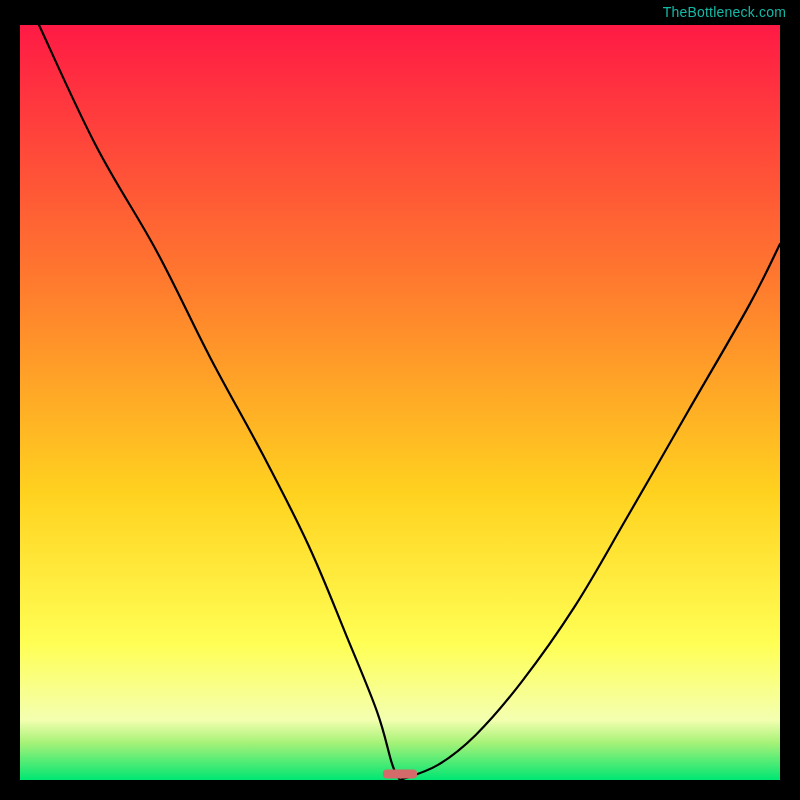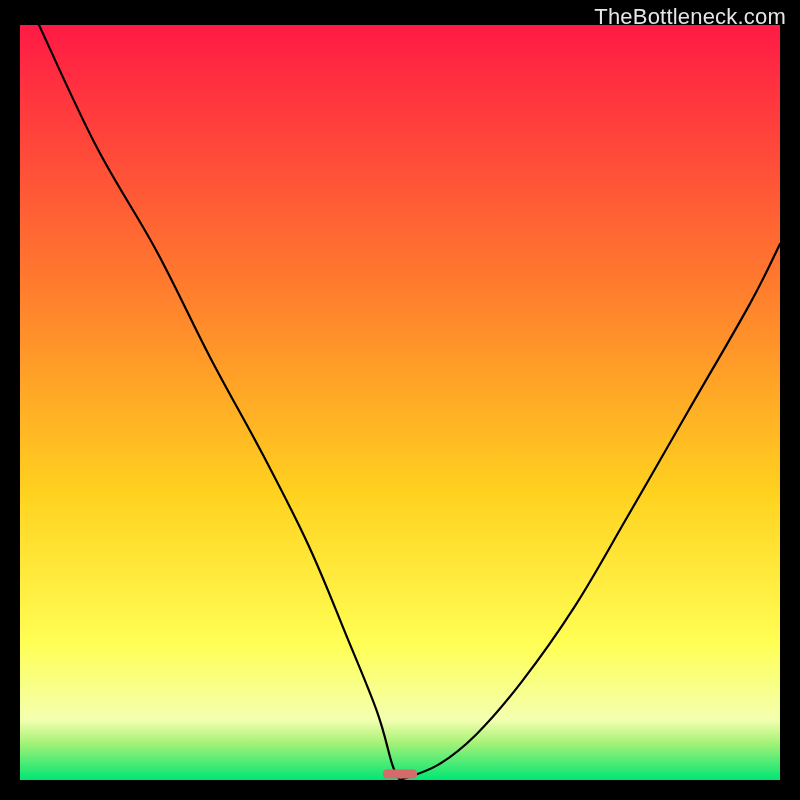--- a/index.html
+++ b/index.html
@@ -14,22 +14,22 @@
   .frame {
     position: relative;
     width: 800px;
     height: 800px;
     background: #000;
   }
   .watermark {
     position: absolute;
     top: 4px;
     right: 14px;
-    color: #e5e5e5;
-    font-size: 22px;
+    color: #14b8a6;
+    font-size: 14px;
     font-weight: 500;
     letter-spacing: 0.2px;
     z-index: 10;
     user-select: none;
   }
   .plot-area {
     position: absolute;
     left: 20px;
     top: 25px;
     width: 760px;

